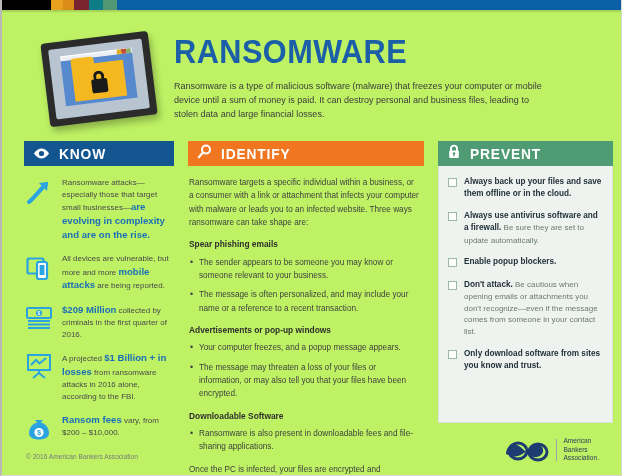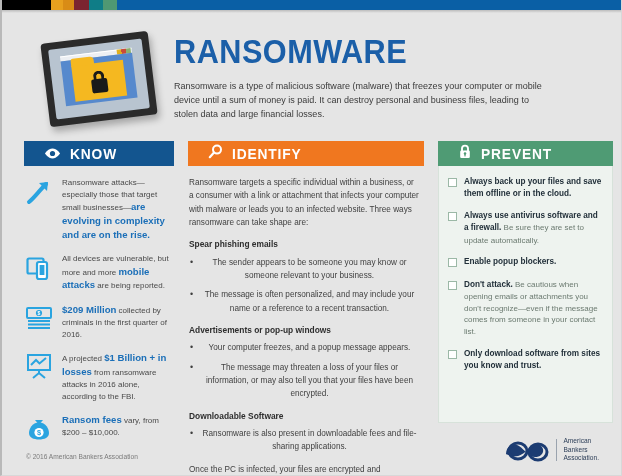--- a/index.html
+++ b/index.html
@@ -9,21 +9,21 @@
     height: 476px;
     background: #ffffff;
     font-family: "Liberation Sans", sans-serif;
     overflow: hidden;
   }
 
   .page {
     position: relative;
     width: 622px;
     height: 476px;
-    background: #e5e5e5;
+    background: #bef264;
     border-left: 2px solid #b9b9b9;
     border-right: 1px solid #d8d8d8;
     border-bottom: 1px solid #d8d8d8;
     overflow: hidden;
   }
 
   
   .topbar {
     display: flex;
     width: 100%;
@@ -163,21 +163,21 @@
 
   .col-know    { width: 150px; flex: 0 0 150px; }
   .col-identify{ width: 236px; flex: 0 0 236px; margin-left: 14px; }
   .col-prevent { flex: 1 1 auto; margin-left: 14px; }
 
   .section-head {
     display: flex;
     align-items: center;
     gap: 9px;
     height: 25px;
-    padding-left: 20px;
+    padding-left: 9px;
     color: #ffffff;
   }
   .section-head .label {
     font-family: "Liberation Sans Narrow", "Liberation Sans", sans-serif;
     font-size: 14.5px;
     font-weight: bold;
     letter-spacing: 0.9px;
     transform: scaleX(0.95);
     transform-origin: left center;
   }
@@ -222,21 +222,20 @@
   .identify-body p { margin-bottom: 9px; }
   .identify-body .sub {
     font-weight: bold;
     color: #2e2e2e;
     font-size: 8.4px;
     margin-bottom: 4px;
   }
   .identify-body ul {
     list-style: none;
     margin: 0 0 9px 0;
-    text-align: center;
   }
   .identify-body li {
     position: relative;
     padding-left: 10px;
     margin-bottom: 6px;
   }
   .identify-body li:before {
     content: "\2022";
     position: absolute;
     left: 1px;

